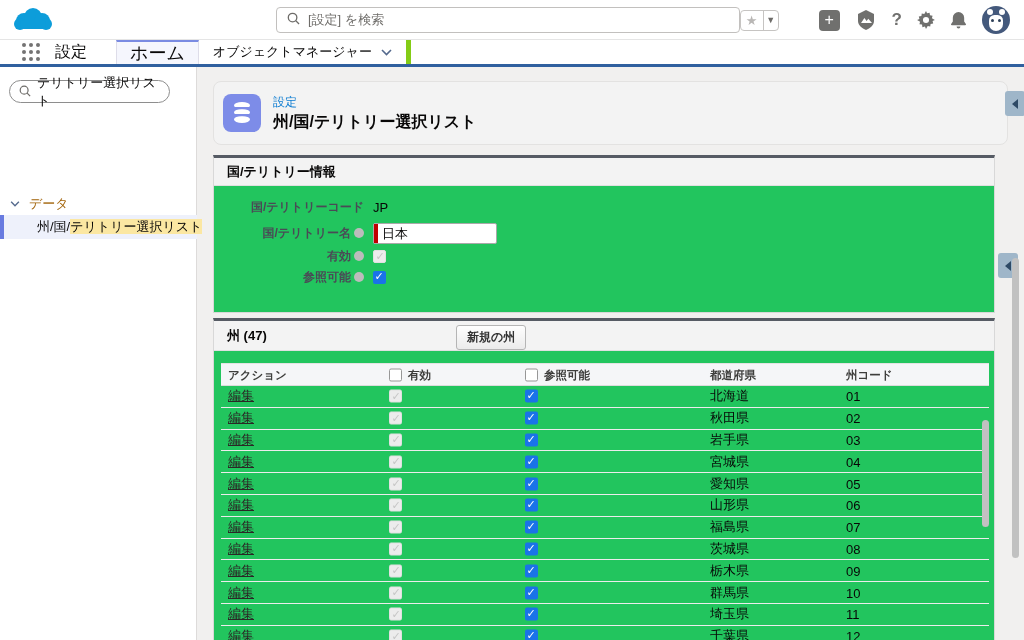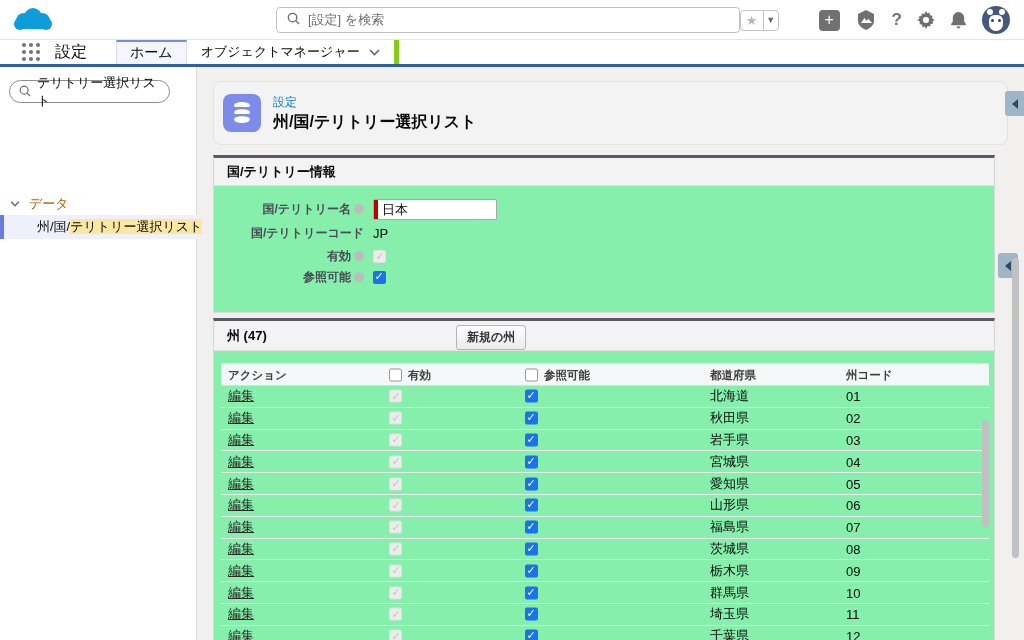--- a/index.html
+++ b/index.html
@@ -29,21 +29,21 @@
   .avatar .face { position:absolute; width:14px; height:16px; background:#fff; border-radius:7px 7px 9px 9px; left:7px; top:9px; }
   .avatar .eye { position:absolute; width:3px; height:3px; background:#2d3f58; border-radius:50%; top:13px; }
 
   
   .snav { position:absolute; left:0; top:40px; width:1024px; height:27px; background:#fff;
           border-bottom:3px solid #30609f; display:flex; align-items:center; z-index:29; }
   .waffle { margin-left:22px; display:grid; grid-template-columns:repeat(3,4px); grid-gap:3px; }
   .waffle i { width:4px; height:4px; border-radius:50%; background:#747373; }
   .applabel { margin-left:15px; font-size:16px; color:#080707; }
   .tabs { margin-left:29px; height:24px; display:flex; align-self:flex-end; }
-  .tab-home { height:24px; padding:0 13px; display:flex; align-items:center; font-size:14px;
+  .tab-home { height:24px; padding:0 13px; display:flex; align-items:center; font-size:18px;
               background:#f5f6fd; border-left:1px solid #dedde9; border-right:1px solid #dedde9;
               border-top:2px solid #7a8be2; }
   .tab-obj { height:24px; padding:0 14px; display:flex; align-items:center; gap:9px; font-size:13px;
              border-right:5px solid #84cc16; }
 
   
   .sidebar { position:absolute; left:0; top:67px; width:197px; bottom:0; background:#fff;
              border-right:1px solid #dddbda; z-index:10; }
   .qfind { position:absolute; left:9px; top:13px; width:161px; height:23px; border:1px solid #8e8e8e;
            border-radius:12px; display:flex; align-items:center; background:#fff; }
@@ -67,21 +67,21 @@
   .heyebrow { font-size:12px; color:#0b7bd1; }
   .htitle { font-size:16px; font-weight:bold; color:#080707; margin-top:1px; }
 
   .handle { position:absolute; background:#9fb6c9; border-radius:3px; display:flex;
             align-items:center; justify-content:center; }
   .handle .tri { width:0; height:0; border-top:5px solid transparent; border-bottom:5px solid transparent;
                  border-right:6px solid #2e4a66; }
   .handle-top { left:808px; top:24px; width:20px; height:25px; }
   .handle-mid { left:801px; top:186px; width:20px; height:25px; }
 
-  .card { position:absolute; left:16px; width:782px; background:#86efac;
+  .card { position:absolute; left:16px; width:782px; background:#22c55e;
           border:1px solid #d8d8d8; border-top:3px solid #565b64; }
   .card-info { top:88px; height:158px; }
   .card-states { top:251px; height:420px; }
   .sechdr { height:28px; background:#f3f3f3; border-bottom:1px solid #e0e0e0; display:flex;
             align-items:center; font-size:13px; font-weight:bold; padding-left:13px; position:relative; }
 
   
   .form { padding-top:13px; }
   .frow { display:flex; align-items:center; }
   .flabel { width:150px; text-align:right; font-size:12px; font-weight:bold; color:#4a4a56; }
@@ -256,32 +256,32 @@
   <div class="handle handle-top">
       <span class="tri"></span>
     </div>
   <div class="handle handle-mid">
       <span class="tri"></span>
     </div>
 
   <div class="card card-info">
     <div class="sechdr">国/テリトリー情報</div>
     <div class="form">
+      <div class="frow" style="margin-bottom:8px;height:16px">
+        <span class="flabel"><span>国/テリトリーコード</span></span>
+        <span class="fval staticval">JP</span>
+      </div>
       <div class="frow" style="margin-bottom:5px">
         <span class="flabel"><span>国/テリトリー名</span><span class="info-dot"></span></span>
         <span class="fval">
             <span class="inwrap">
               <span class="reqbar"></span>
               <input value="日本" style="">
             </span>
           </span>
-      </div>
-      <div class="frow" style="margin-bottom:8px;height:16px">
-        <span class="flabel"><span>国/テリトリーコード</span></span>
-        <span class="fval staticval">JP</span>
       </div>
       <div class="frow" style="margin-bottom:6px;height:15px">
         <span class="flabel"><span>有効</span><span class="info-dot"></span></span>
         <span class="fval">
             <span class="cb disabled"></span>
           </span>
       </div>
       <div class="frow" style="height:15px">
         <span class="flabel"><span>参照可能</span><span class="info-dot"></span></span>
         <span class="fval">

